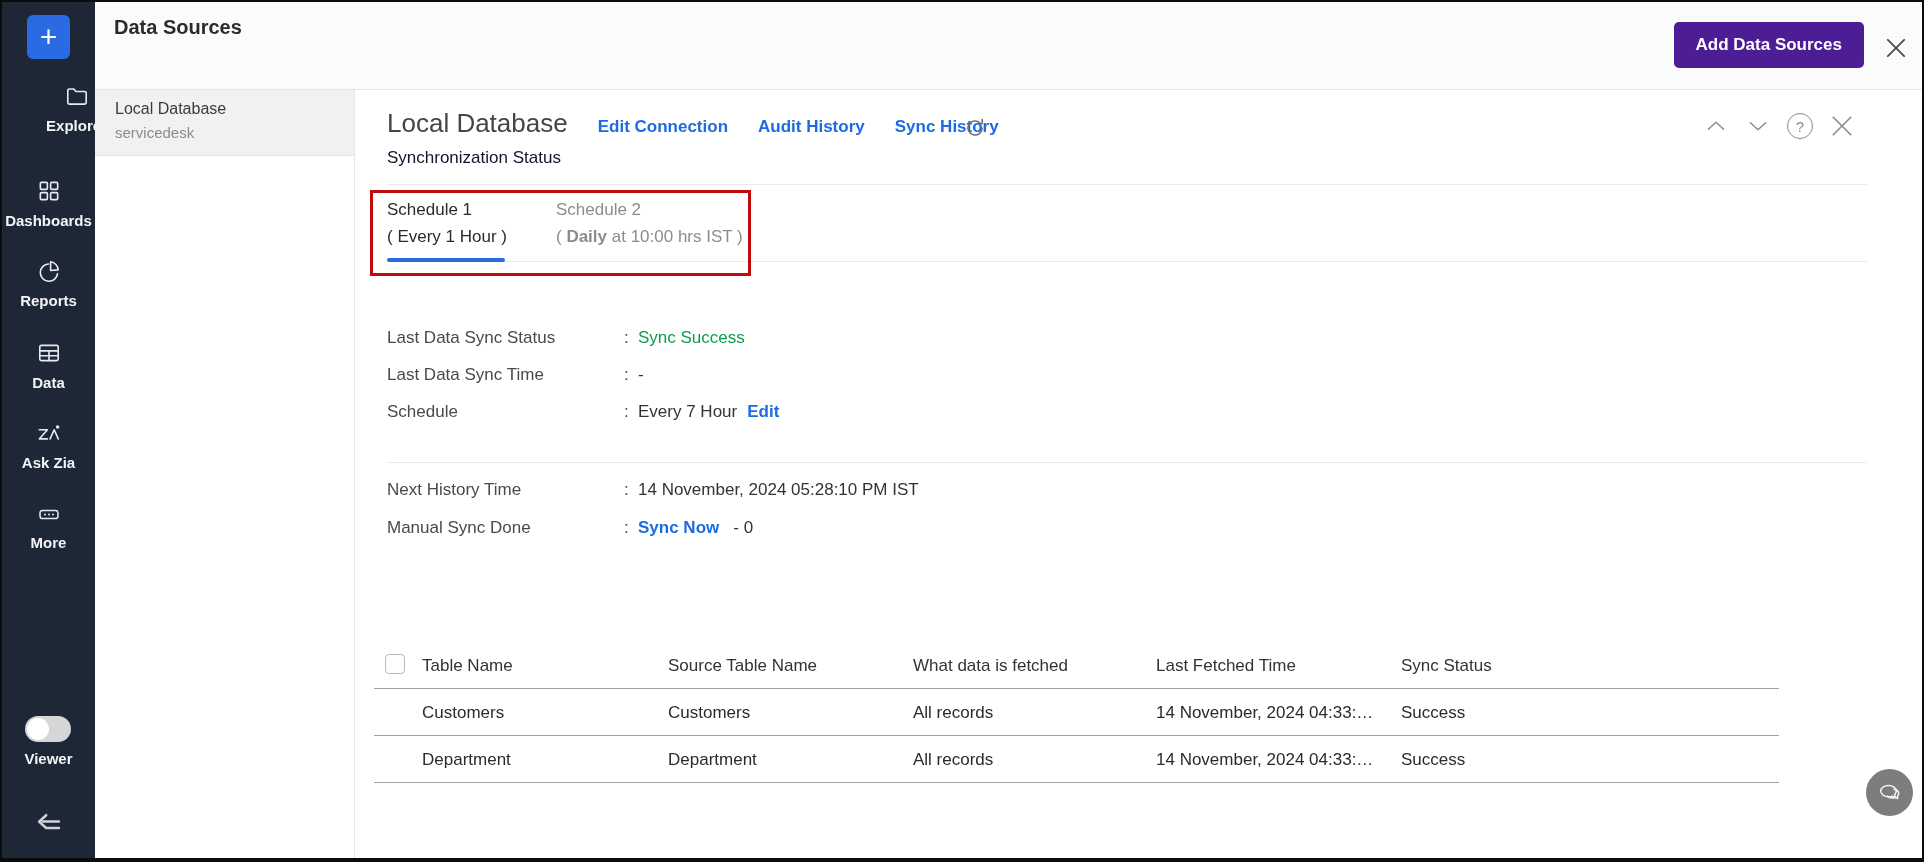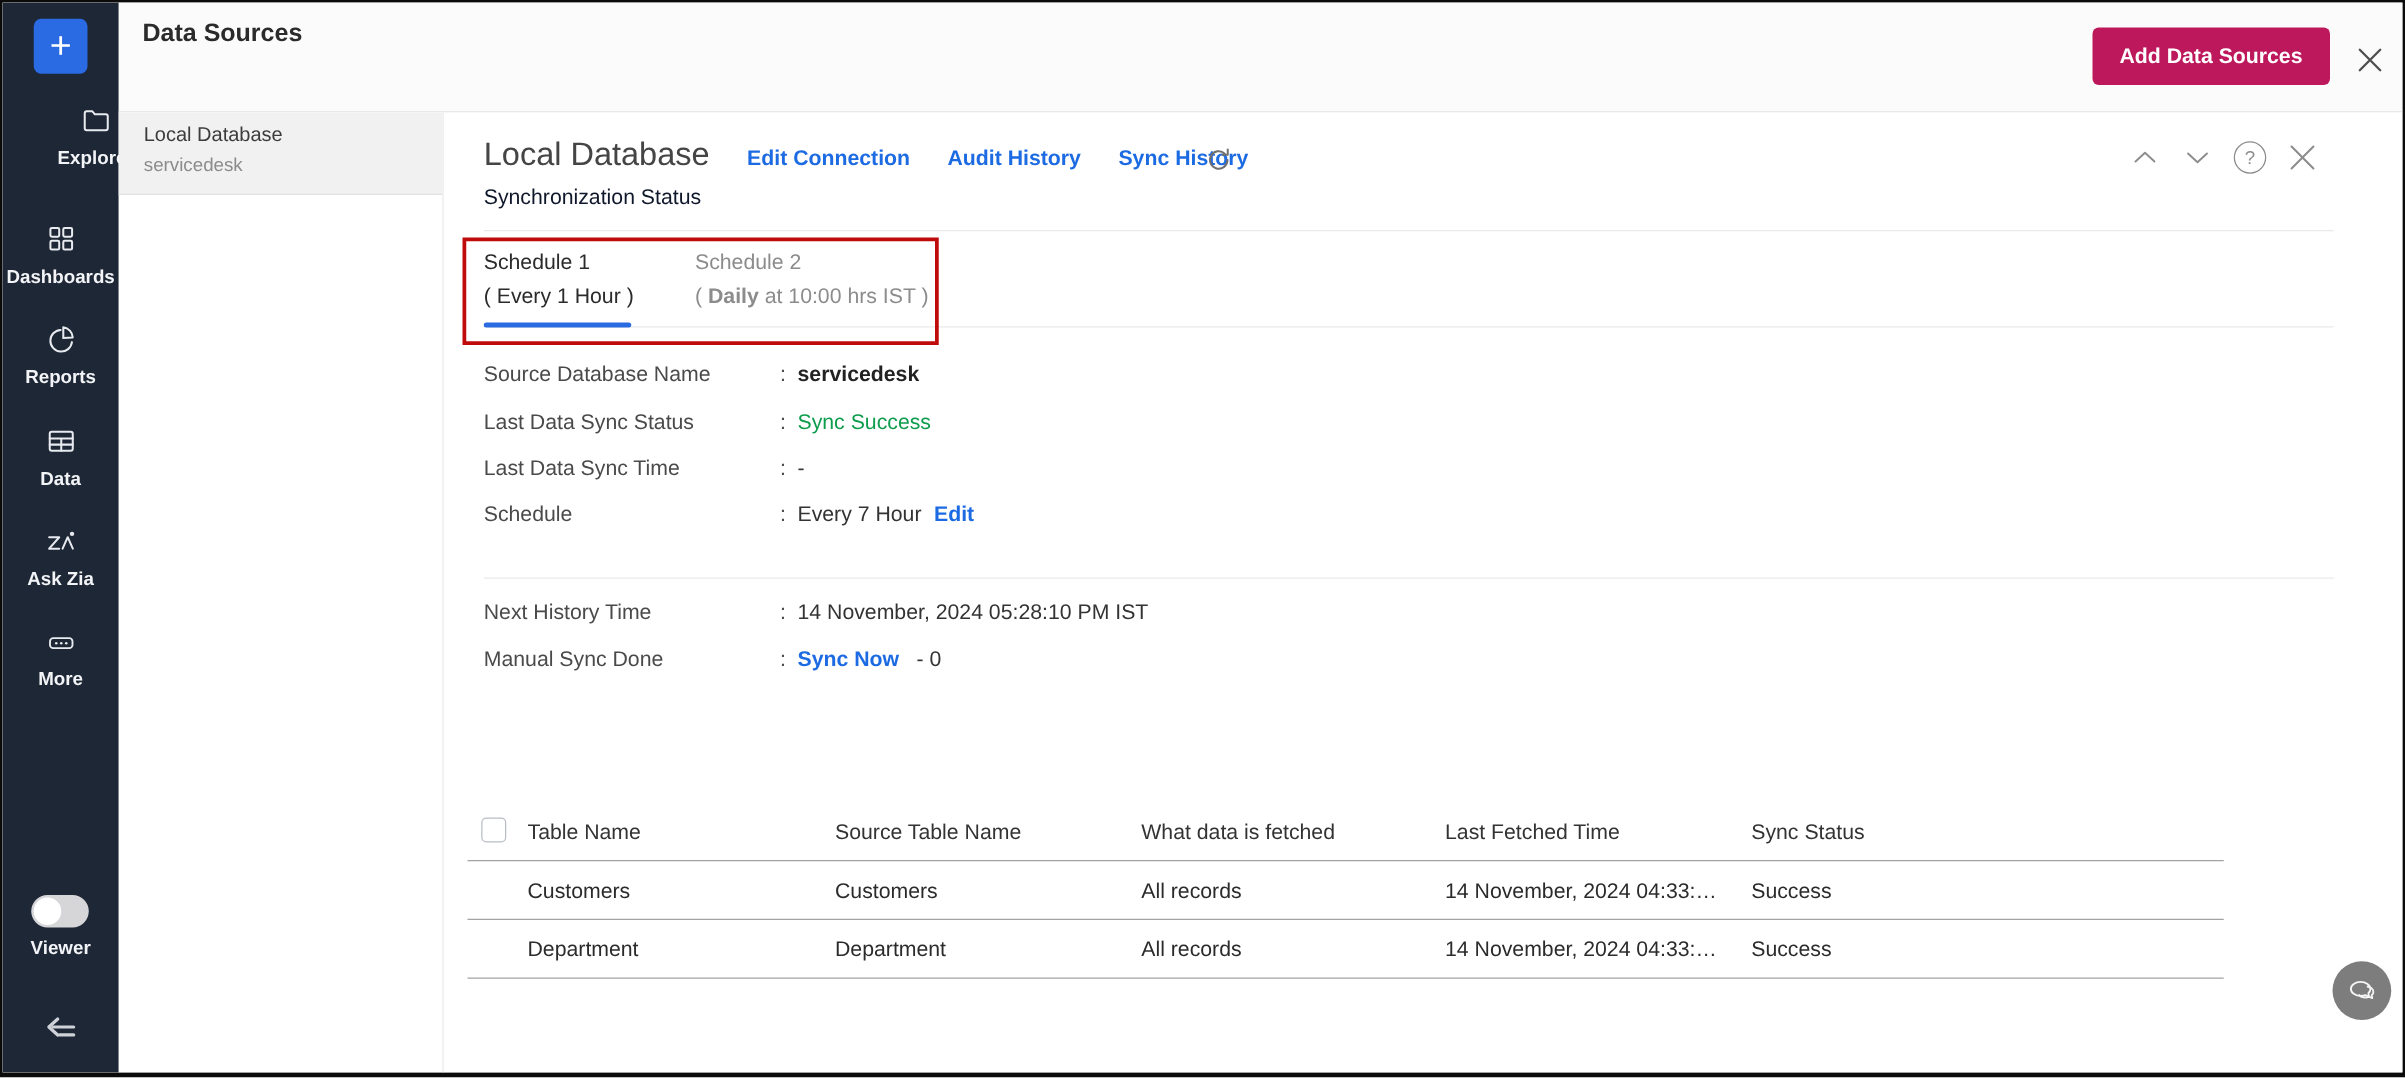--- a/index.html
+++ b/index.html
@@ -22,21 +22,21 @@
   .viewer-label{position:absolute;left:0;top:748px;width:93px;text-align:center;color:#f2f4f7;
                 font-size:15px;font-weight:600;}
   .collapse-btn{position:absolute;left:30px;top:806px;width:34px;height:30px;cursor:pointer;}
   .collapse-btn svg{stroke:#cfd3d9;fill:none;stroke-width:1.8;stroke-linecap:round;stroke-linejoin:round;}
 
   
   .topbar{position:absolute;left:93px;right:0;top:0;height:88px;background:#fbfbfb;
           border-bottom:1px solid #e4e4e4;box-sizing:border-box;}
   .topbar-title{position:absolute;left:19px;top:14px;font-size:20px;font-weight:700;color:#2b2b2b;}
   .topbar-subtitle{position:absolute;left:19px;top:46px;font-size:17px;color:#737373;}
-  .add-btn{position:absolute;right:58px;top:20px;height:46px;padding:0 22px;background:#be185d;
+  .add-btn{position:absolute;right:58px;top:20px;height:46px;padding:0 22px;background:#4c1d95;
            color:#fff;font-size:17px;font-weight:600;border:none;border-radius:5px;cursor:pointer;
            display:flex;align-items:center;font-family:"Liberation Sans",sans-serif;}
   .topbar-close{position:absolute;right:12px;top:32px;width:28px;height:28px;cursor:pointer;}
   .topbar-close svg{stroke:#4f4f4f;stroke-width:1.6;stroke-linecap:round;}
 
   
   .source-panel{position:absolute;left:93px;top:88px;bottom:0;width:260px;background:#fff;
                 border-right:1px solid #e7e7e7;box-sizing:border-box;}
   .source-item{position:relative;height:66px;background:#f1f1f2;border-bottom:1px solid #e2e2e2;
                cursor:pointer;box-sizing:border-box;padding:10px 0 0 20px;}
@@ -239,23 +239,20 @@
       <span class="tab-title">Schedule 1</span>
       <span class="tab-sub">( Every 1 Hour )</span>
     </div>
     <div class="tab tab-2">
       <span class="tab-title">Schedule 2</span>
       <span class="tab-sub"><span>( </span><b>Daily</b><span> at 10:00 hrs IST )</span></span>
     </div>
     <div class="tab-underline"></div>
     <div class="highlight-box"></div>
 
-    <div class="frow" style="top:200px;">
-      <span class="flabel">Source Database Name</span><span class="fcolon">:</span><span class="fvalue bold">servicedesk</span>
-    </div>
     <div class="frow" style="top:238px;">
       <span class="flabel">Last Data Sync Status</span><span class="fcolon">:</span><span class="fvalue green">Sync Success</span>
     </div>
     <div class="frow" style="top:275px;">
       <span class="flabel">Last Data Sync Time</span><span class="fcolon">:</span><span class="fvalue">-</span>
     </div>
     <div class="frow" style="top:312px;">
       <span class="flabel">Schedule</span><span class="fcolon">:</span><span class="fvalue">Every 7 Hour</span><a class="inline-link">Edit</a>
     </div>
 

